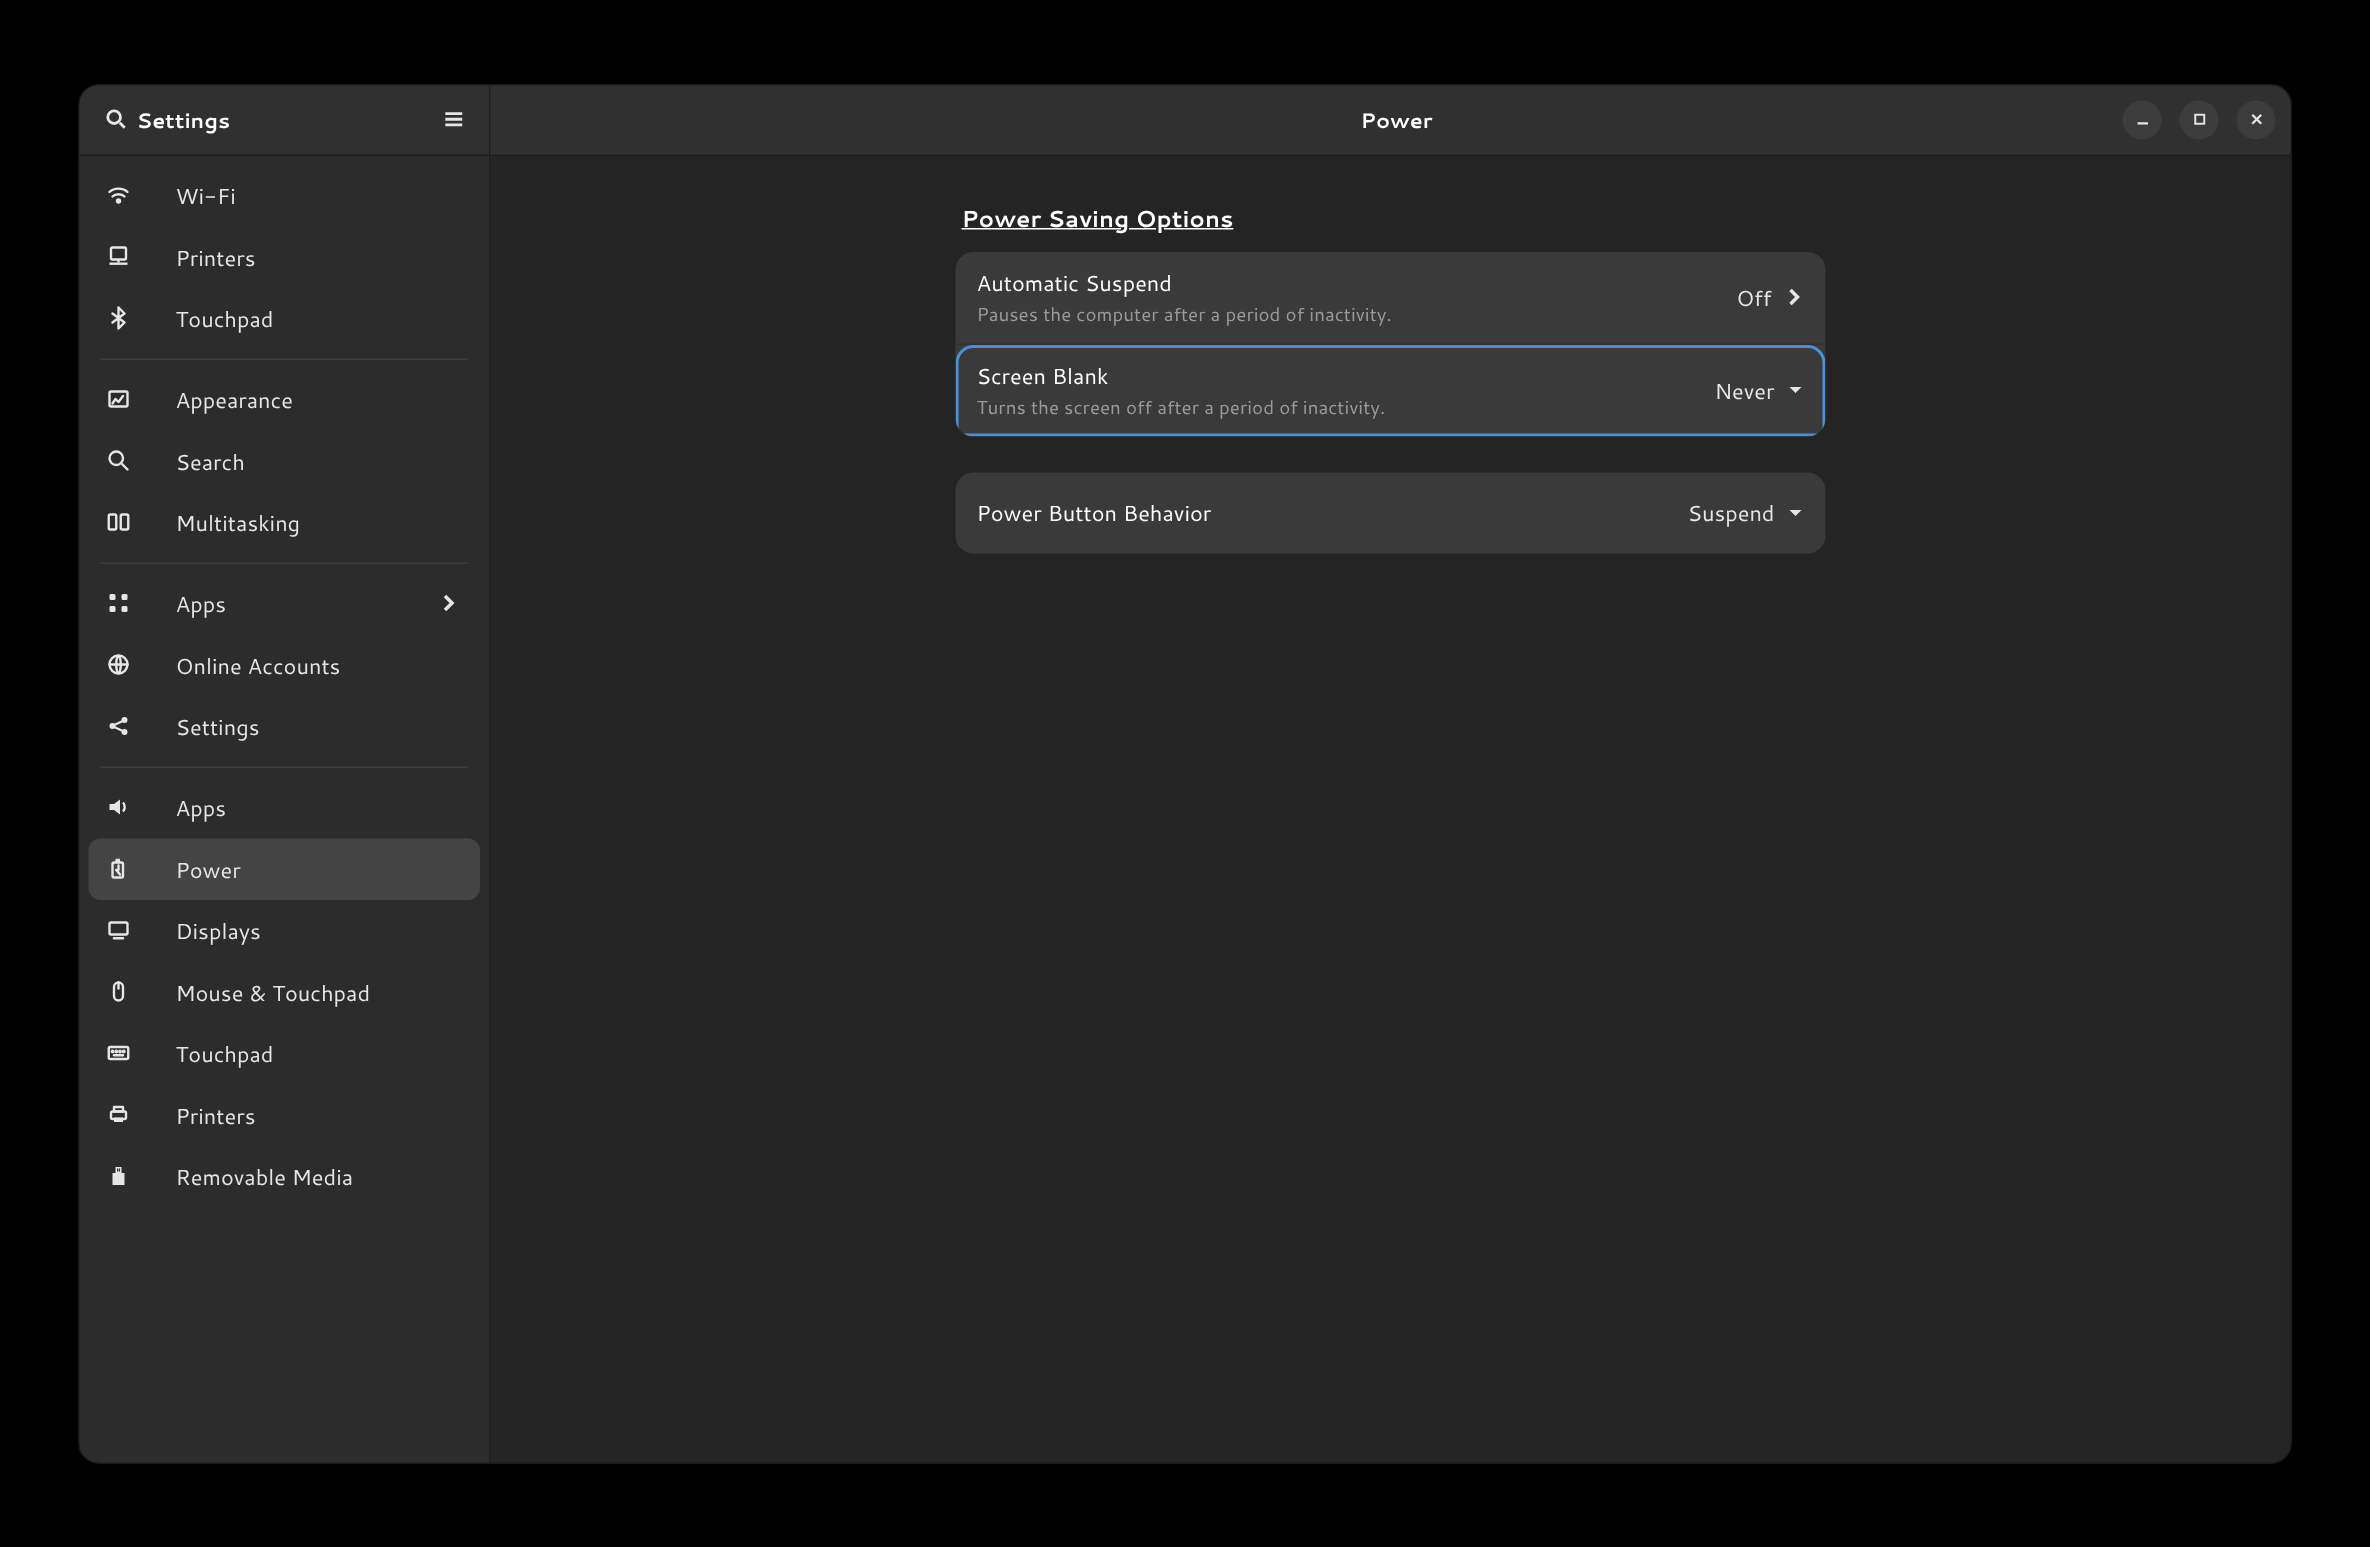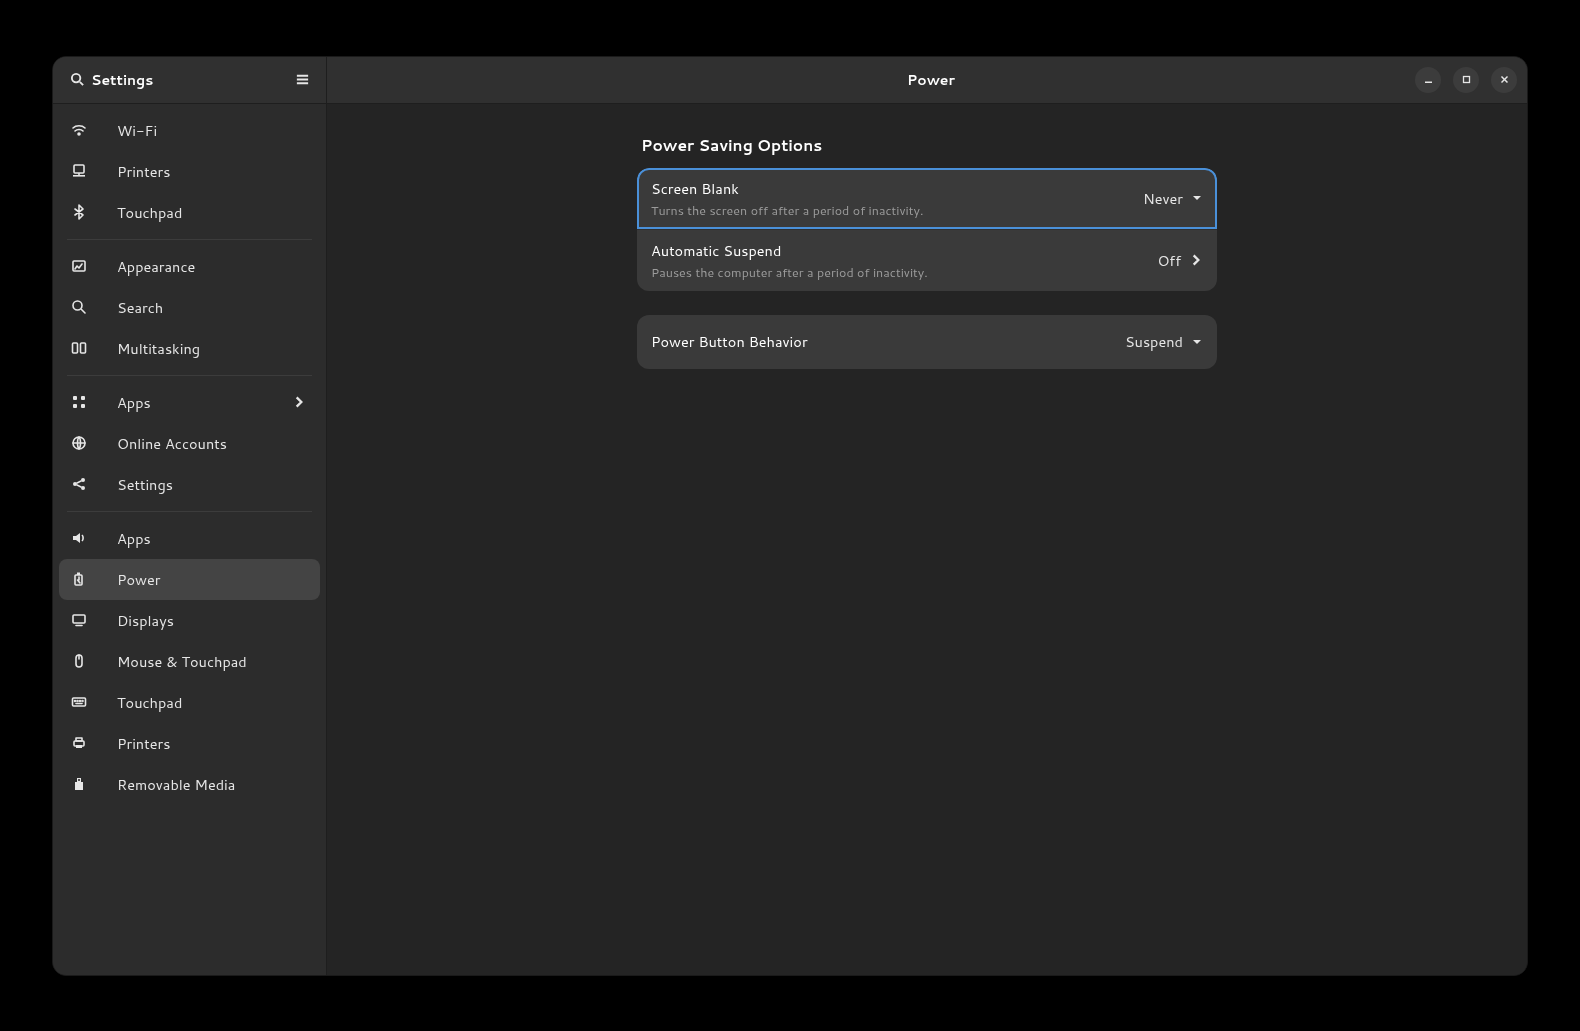--- a/index.html
+++ b/index.html
@@ -138,20 +138,21 @@
     }
     .content-inner {
       width: 580px;
     }
     .section-title {
       font-weight: 700;
       font-size: 15.5px;
       color: #fff;
       margin-bottom: 12px;
       margin-left: 4px;
+      text-decoration: underline;
     }
     .group {
       background: #3a3a3a;
       border-radius: 12px;
       overflow: hidden;
       margin-bottom: 24px;
     }
     .row {
       display: flex;
       align-items: center;
@@ -398,44 +399,44 @@
             </svg>
         </div>
       </div>
     </div>
 
     <div class="content">
       <div class="content-inner">
         <div class="section-title">Power Saving Options</div>
 
         <div class="group">
+          <div class="row">
+            <div class="row-left">
+              <div class="row-title">Automatic Suspend</div>
+              <div class="row-subtitle">Pauses the computer after a period of inactivity.</div>
+            </div>
+            <div class="row-right">
+              <span>Off</span>
+              <svg width="14" height="14" viewBox="0 0 12 12" fill="none" stroke="#e6e6e6" stroke-width="2">
+                  <path d="M4 2 L8 6 L4 10"></path>
+                </svg>
+            </div>
+          </div>
           <div class="row focused">
             <div class="row-left">
               <div class="row-title">Screen Blank</div>
               <div class="row-subtitle">Turns the screen off after a period of inactivity.</div>
             </div>
             <div class="row-right">
               <span>Never</span>
               <svg width="12" height="12" viewBox="0 0 12 12" fill="#e6e6e6">
                   <path d="M2 4 L6 8 L10 4 Z"></path>
                 </svg>
             </div>
           </div>
-          <div class="row">
-            <div class="row-left">
-              <div class="row-title">Automatic Suspend</div>
-              <div class="row-subtitle">Pauses the computer after a period of inactivity.</div>
-            </div>
-            <div class="row-right">
-              <span>Off</span>
-              <svg width="14" height="14" viewBox="0 0 12 12" fill="none" stroke="#e6e6e6" stroke-width="2">
-                  <path d="M4 2 L8 6 L4 10"></path>
-                </svg>
-            </div>
-          </div>
         </div>
 
         <div class="group">
           <div class="row">
             <div class="row-left">
               <div class="row-title">Power Button Behavior</div>
             </div>
             <div class="row-right">
               <span>Suspend</span>
               <svg width="12" height="12" viewBox="0 0 12 12" fill="#e6e6e6">

